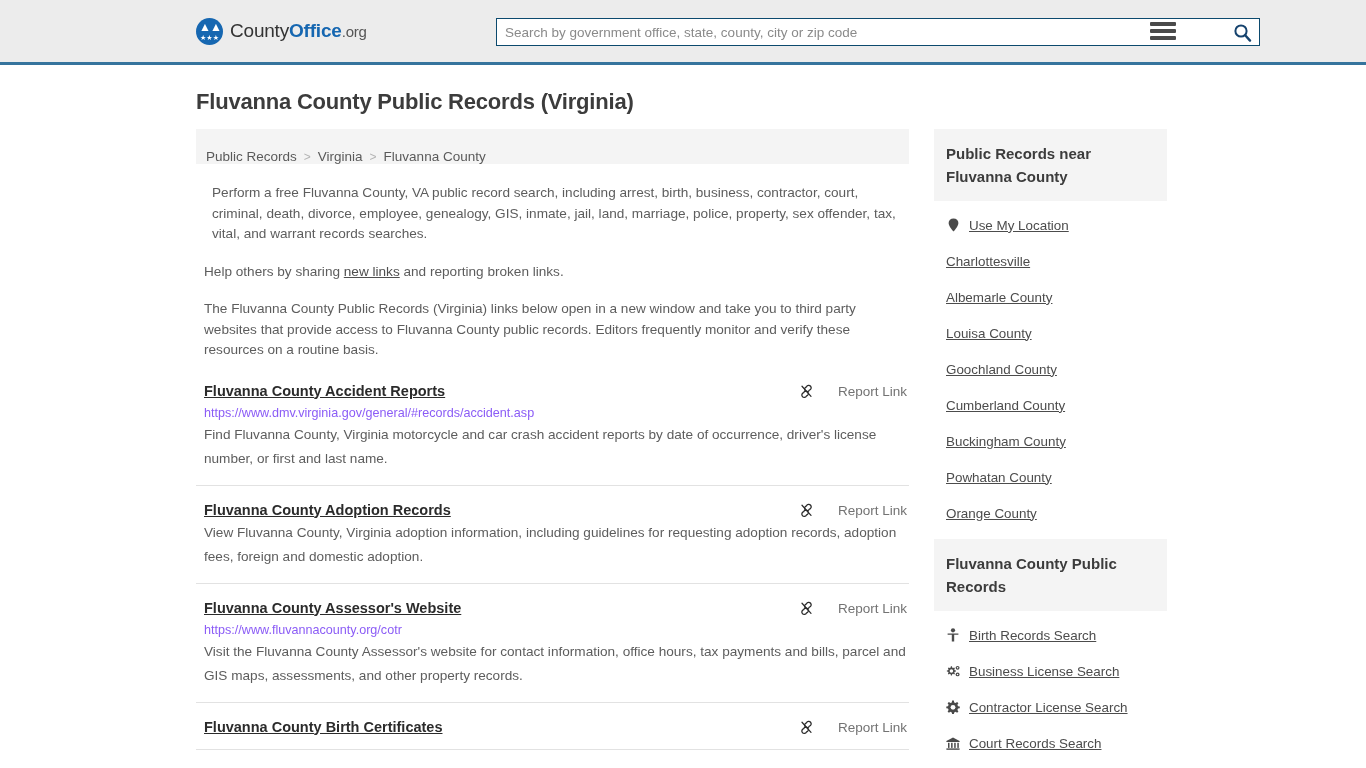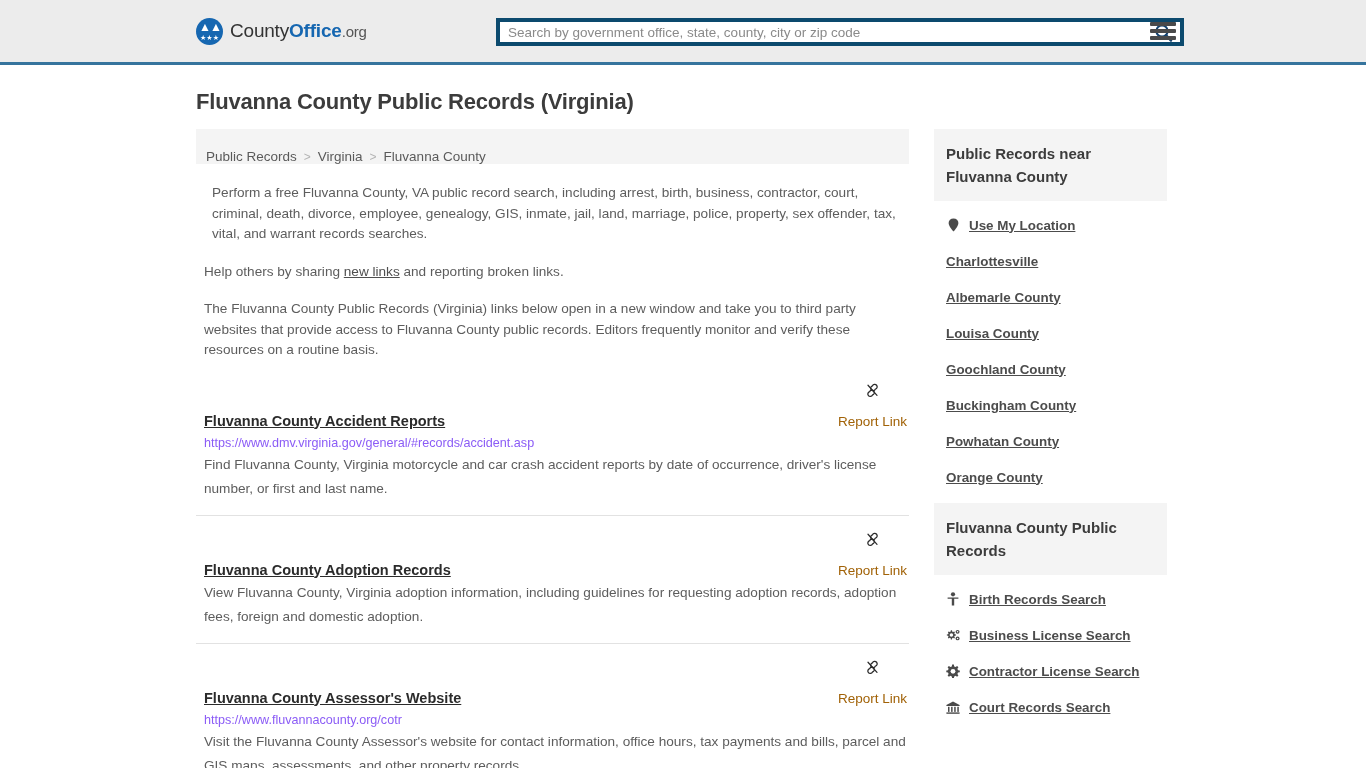--- a/index.html
+++ b/index.html
@@ -61,24 +61,24 @@
     letter-spacing: -0.2px;
     white-space: nowrap;
   }
   .brand-text .b-bold { font-weight: bold; color: #1667b1; }
   .brand-text .b-org { font-size: 15px; color: #555; }
 
   .search-wrap {
     position: absolute;
     left: 496px;
     top: 18px;
-    width: 688px;
+    width: 764px;
     height: 28px;
     background: #ffffff;
-    border: 4px solid #0c4a6e;
+    border: 1px solid #0c4a6e;
     display: flex;
     align-items: center;
   }
   .search-input {
     border: 0;
     outline: 0;
     flex: 1 1 auto;
     height: 26px;
     padding: 0 8px;
     font-size: 13.5px;
@@ -184,27 +184,26 @@
   .result-title {
     font-size: 14.5px;
     font-weight: bold;
     color: #2b2b2b;
     text-decoration: underline;
     cursor: pointer;
   }
   .report-link {
     display: flex;
     align-items: center;
-    gap: 16px;
+    gap: 24px;
     font-size: 13.5px;
-    color: #a16207;
+    color: #737373;
     cursor: pointer;
     white-space: nowrap;
     padding-right: 2px;
-    flex-direction: column;
   }
   .unlink-icon { display: block; }
   .result-url {
     font-size: 12.6px;
     color: #8b5cf6;
     margin-top: 7px;
     word-break: break-all;
   }
   .result-desc {
     font-size: 13.6px;
@@ -224,21 +223,20 @@
     color: #3c3c3c;
     line-height: 23px;
   }
   .side-list { padding: 6px 0 0 12px; }
   .side-item {
     display: flex;
     align-items: center;
     gap: 9px;
     height: 36px;
     font-size: 13.4px;
-    font-weight: bold;
   }
   .side-item a {
     color: #4c4c4c;
     text-decoration: underline;
     cursor: pointer;
   }
   .side-icon {
     width: 14px;
     display: flex;
     align-items: center;
@@ -385,20 +383,23 @@
             <a>Charlottesville</a>
           </div>
           <div class="side-item">
             <a>Albemarle County</a>
           </div>
           <div class="side-item">
             <a>Louisa County</a>
           </div>
           <div class="side-item">
             <a>Goochland County</a>
+          </div>
+          <div class="side-item">
+            <a>Cumberland County</a>
           </div>
           <div class="side-item">
             <a>Buckingham County</a>
           </div>
           <div class="side-item">
             <a>Powhatan County</a>
           </div>
           <div class="side-item">
             <a>Orange County</a>
           </div>

